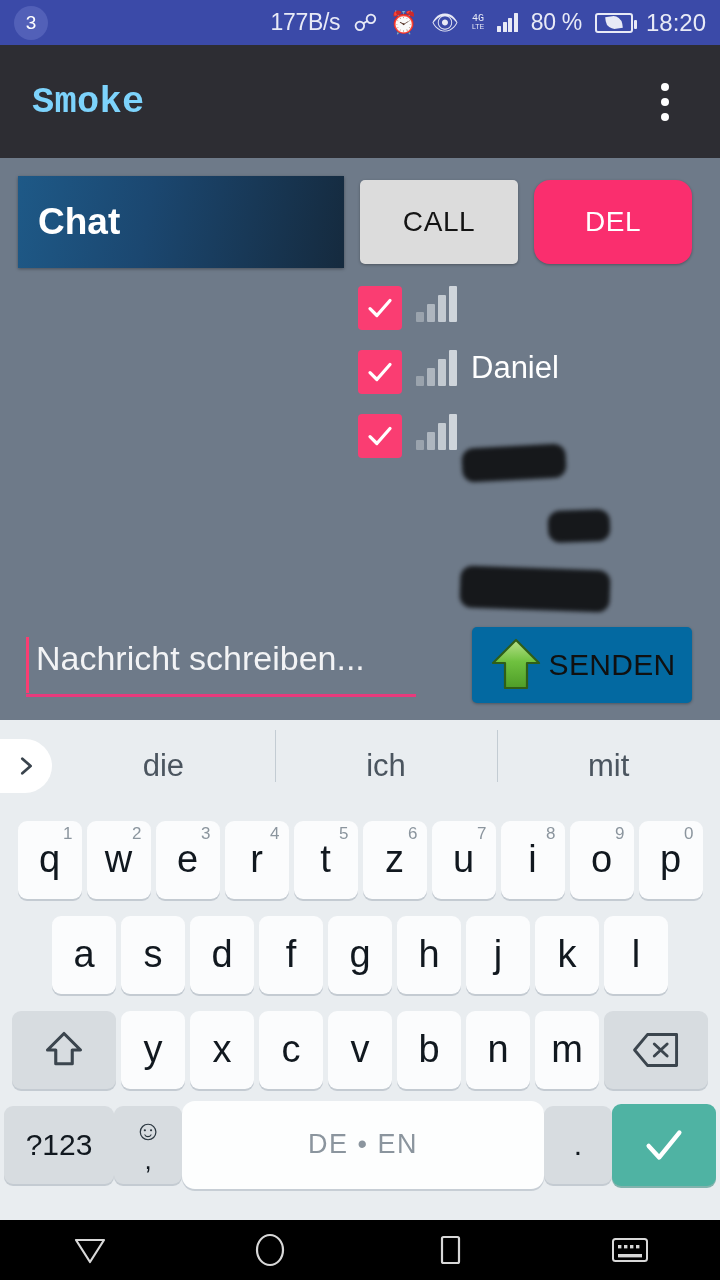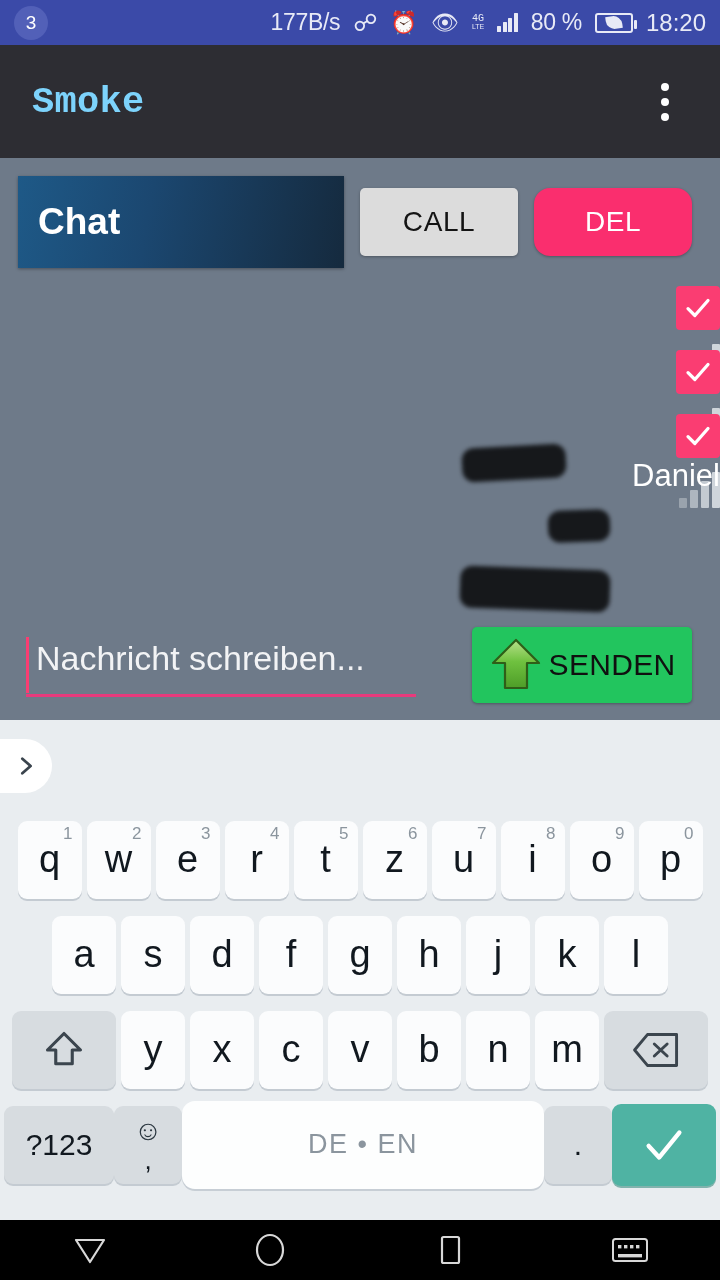--- a/index.html
+++ b/index.html
@@ -85,37 +85,36 @@
   #chat-banner {
     width:330px; height:92px;
     background:linear-gradient(100deg,#1e5987 0%,#1b4770 40%,#152a3e 100%);
     display:flex; align-items:center;
     padding-left:20px;
     box-shadow:0 1px 3px rgba(0,0,0,.35);
   }
   #chat-banner .label { color:#ffffff; font-size:37px; font-weight:bold; }
 
   .btn {
-    height:68px; border-radius:5px;
+    height:84px; border-radius:5px;
     display:flex; align-items:center; justify-content:center;
     font-size:28px; letter-spacing:.6px;
     box-shadow:0 1px 3px rgba(0,0,0,.3);
     cursor:pointer; user-select:none;
   }
   #call-button { width:160px; background:#dcdcdc; color:#141414; }
   #del-button  { width:160px; background:#fa2e6e; color:#ffffff;border-radius:16px; }
 
   
   #contact-list { padding:18px 0 0 0; }
   .contact-row {
-    display:flex; align-items:flex-end;
+    display:flex; align-items:flex-start;
     height:64px;
     padding-left:358px;
     gap:14px;
-    flex-direction:column;
   }
   .cb {
     width:44px; height:44px; border-radius:4px;
     background:#fa3d72;
     display:flex; align-items:center; justify-content:center;
     flex:0 0 auto; cursor:pointer;
   }
   .cb svg { width:30px; height:30px; }
   .rowsig { display:flex; align-items:flex-end; gap:3px; height:36px; flex:0 0 auto; }
   .rowsig i { width:8px; display:block; border-radius:1px; background:#c6ccd3; }
@@ -141,21 +140,21 @@
     position:absolute; left:0; top:8px; width:3px; height:56px; background:#fa3d72;
   }
   #msg-placeholder {
     position:absolute; left:10px; top:10px;
     color:#f2f3f5; font-size:34px;text-align:center;
   }
   #msg-underline {
     position:absolute; left:0; right:40px; bottom:6px; height:3px; background:#e83a7c;
   }
   #send-button {
-    width:220px; height:76px; background:#22c55e; border-radius:5px;
+    width:220px; height:76px; background:#0369a1; border-radius:5px;
     display:flex; align-items:center; justify-content:center; gap:6px;
     box-shadow:0 1px 3px rgba(0,0,0,.3); cursor:pointer;
   }
   #send-button .lbl { font-size:30px; color:#101010; letter-spacing:.3px; }
 
   
   #keyboard {
     position:absolute; left:0; bottom:60px; width:720px; height:500px;
     background:#e9edf0;
     display:flex; flex-direction:column;
@@ -357,20 +356,25 @@
 </div>
 
 <div id="keyboard">
 
   <div id="suggestion-strip">
     <div id="suggest-expand">
       <svg viewBox="0 0 24 24">
         <path d="M8 4 L17 12 L8 20" fill="none" stroke="#3a444d" stroke-width="3" stroke-linecap="round" stroke-linejoin="round"></path>
       </svg>
     </div>
+    <div class="suggestions">
+      <div class="sugg">die</div>
+      <div class="sugg">ich</div>
+      <div class="sugg">mit</div>
+    </div>
   </div>
 
   <div class="krow r1">
     <div class="key">
         <span class="num">1</span>
         <span class="main">q</span>
       </div>
     <div class="key">
         <span class="num">2</span>
         <span class="main">w</span>

